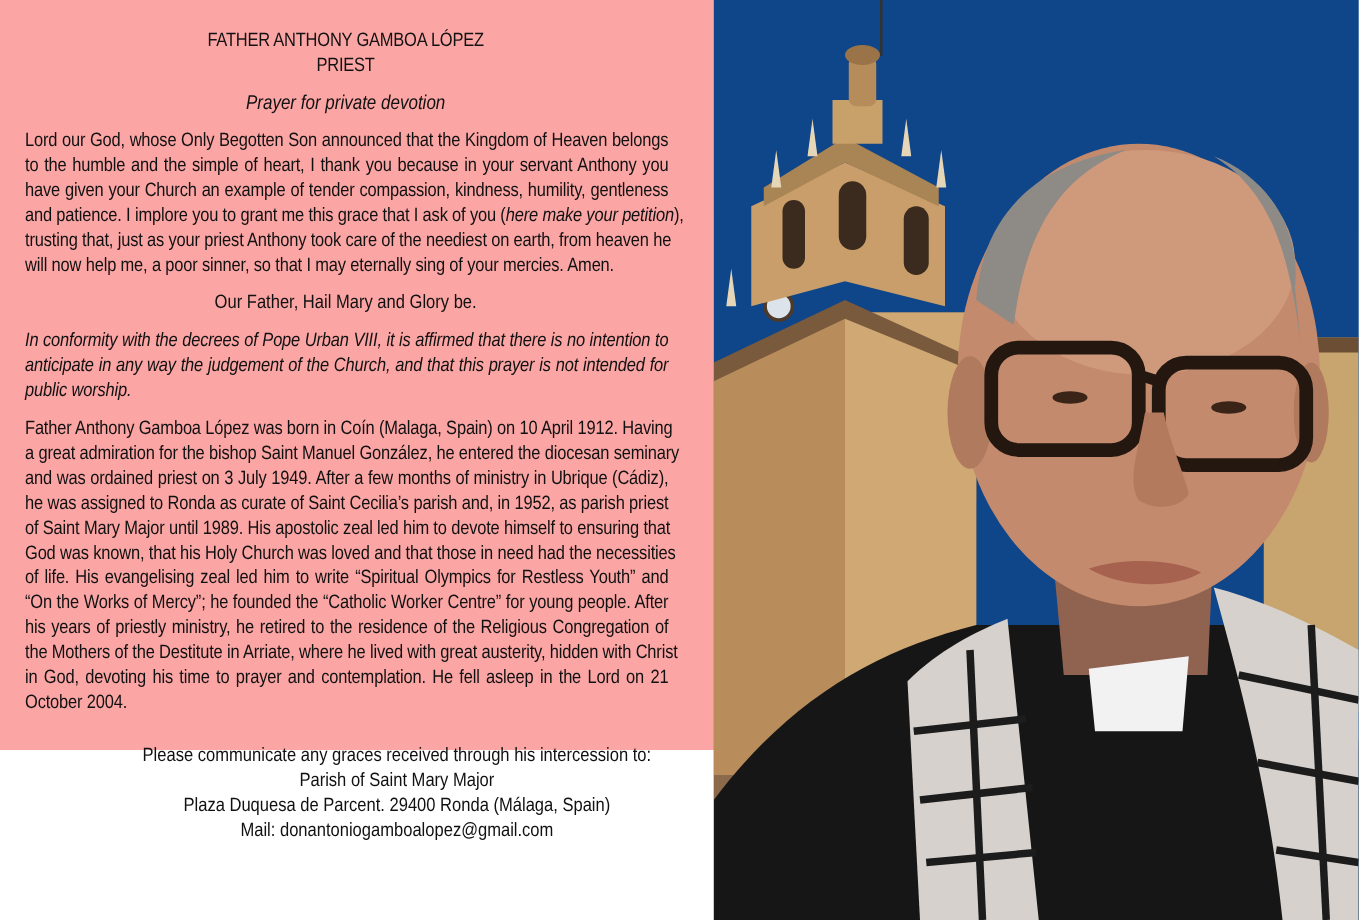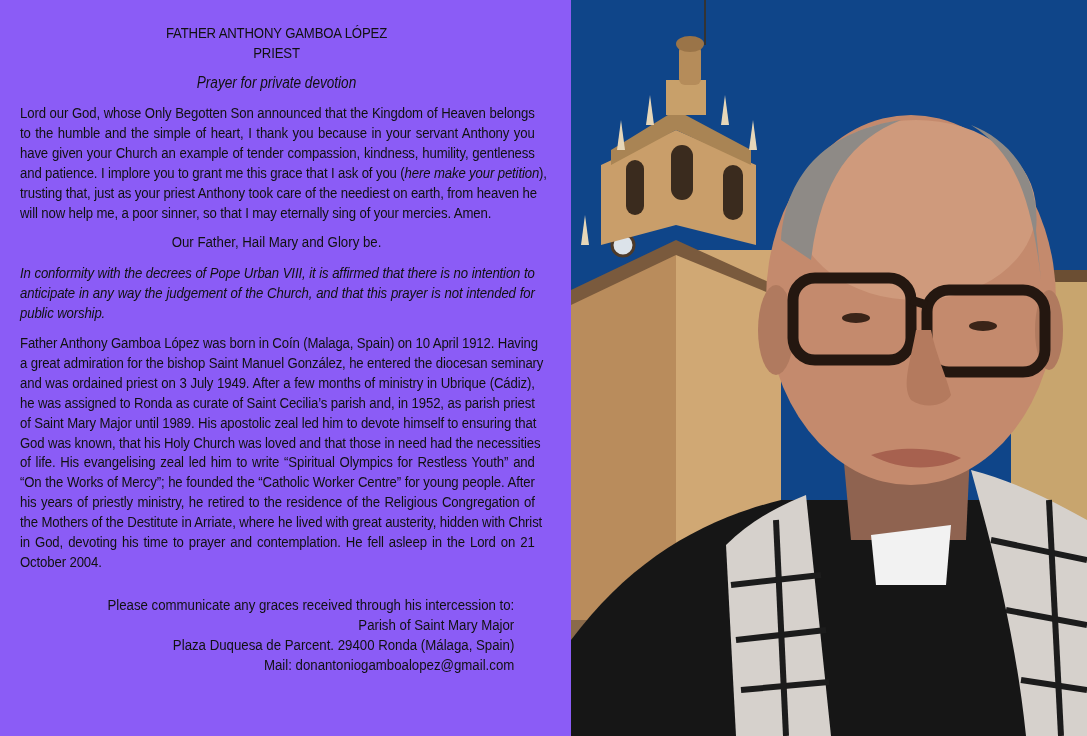--- a/index.html
+++ b/index.html
@@ -3,22 +3,22 @@
 <meta charset="utf-8">
 <style>
   html, body { margin: 0; padding: 0; }
   body {
     width: 1087px; height: 736px; overflow: hidden; background: #ffffff;
     position: relative;
     font-family: "Liberation Sans", "DejaVu Sans", sans-serif;
     color: #111;
   }
   .text-panel {
-    position: absolute; left: 0; top: 0; width: 571px; height: 736px;
-    background: #8b5cf6;
+    position: absolute; left: 0; top: 0; width: 571px; height: 600px;
+    background: #fca5a5;
   }
   .title-block {
     position: absolute; left: 0; top: 23px; width: 553px; text-align: center;
     font-size: 15.5px; line-height: 20px; letter-spacing: -0.2px;
   }
   .title-block div { transform: scaleX(0.85); }
   .subtitle {
     position: absolute; left: 0; top: 74px; width: 553px; text-align: center;
     font-style: italic; font-size: 16px; transform: scaleX(0.85);
   }
@@ -31,22 +31,22 @@
   .para .line { display: block; text-align: justify; text-align-last: justify; white-space: nowrap; }
   .para .line.last { text-align-last: left; }
   .prayer { top: 103px; }
   .ourfather {
     position: absolute; left: 0; top: 233px; width: 553px; text-align: center;
     font-size: 15.4px; transform: scaleX(0.86);
   }
   .disclaimer { top: 263px; font-style: italic; }
   .bio { top: 333px; }
   .contact {
-    position: absolute; left: 0; top: 595px; width: 553px; text-align: right;
-    font-size: 15.4px; line-height: 19.9px;
+    position: absolute; left: 0; top: 595px; width: 553px; text-align: center;
+    font-size: 15.4px; line-height: 19.9px; padding-left: 41px;
   }
   .contact div { transform: scaleX(0.86); }
 
   .photo {
     position: absolute; left: 571px; top: 0; width: 516px; height: 736px;
     overflow: hidden;
     background: linear-gradient(180deg, #0c3f86 0%, #124a90 40%, #1d5a9a 60%, #2a5b8f 100%);
   }
   .photo svg { position: absolute; left: 0; top: 0; }
 </style>

